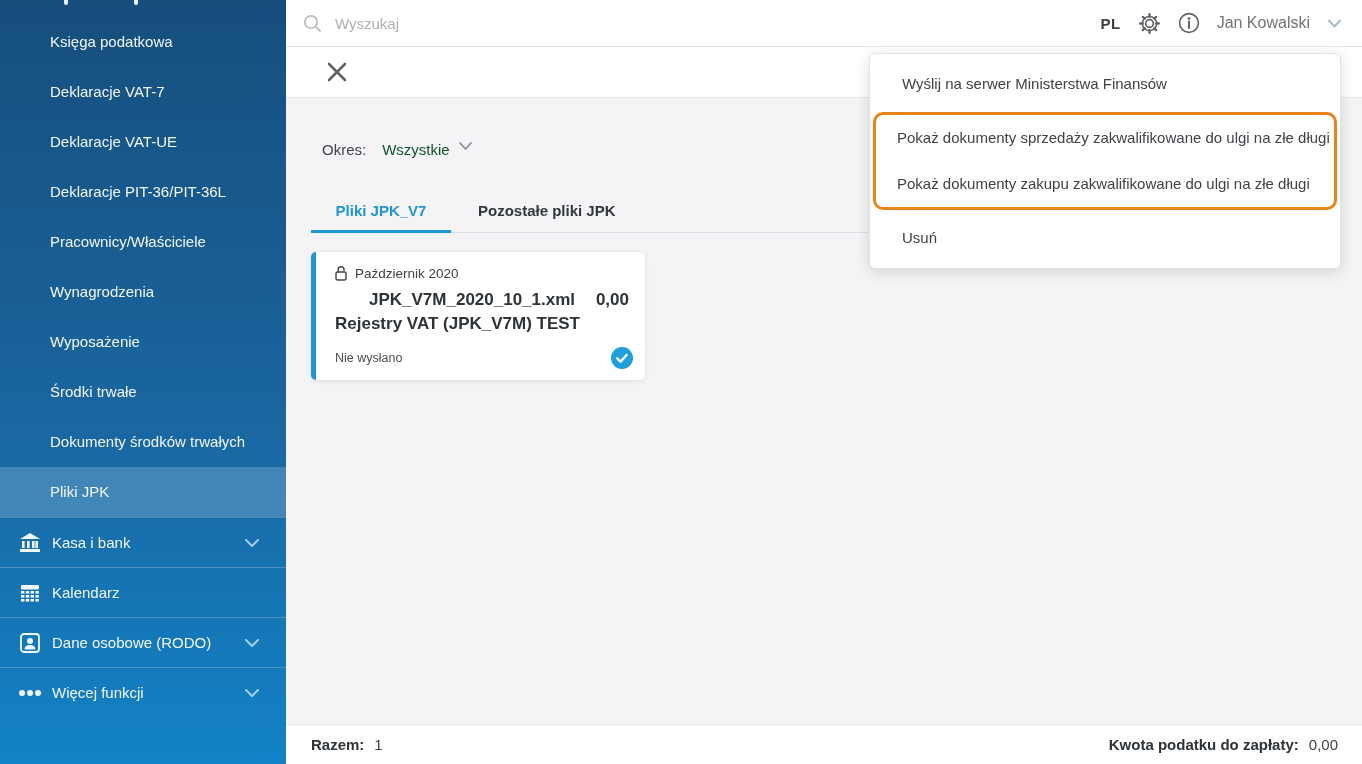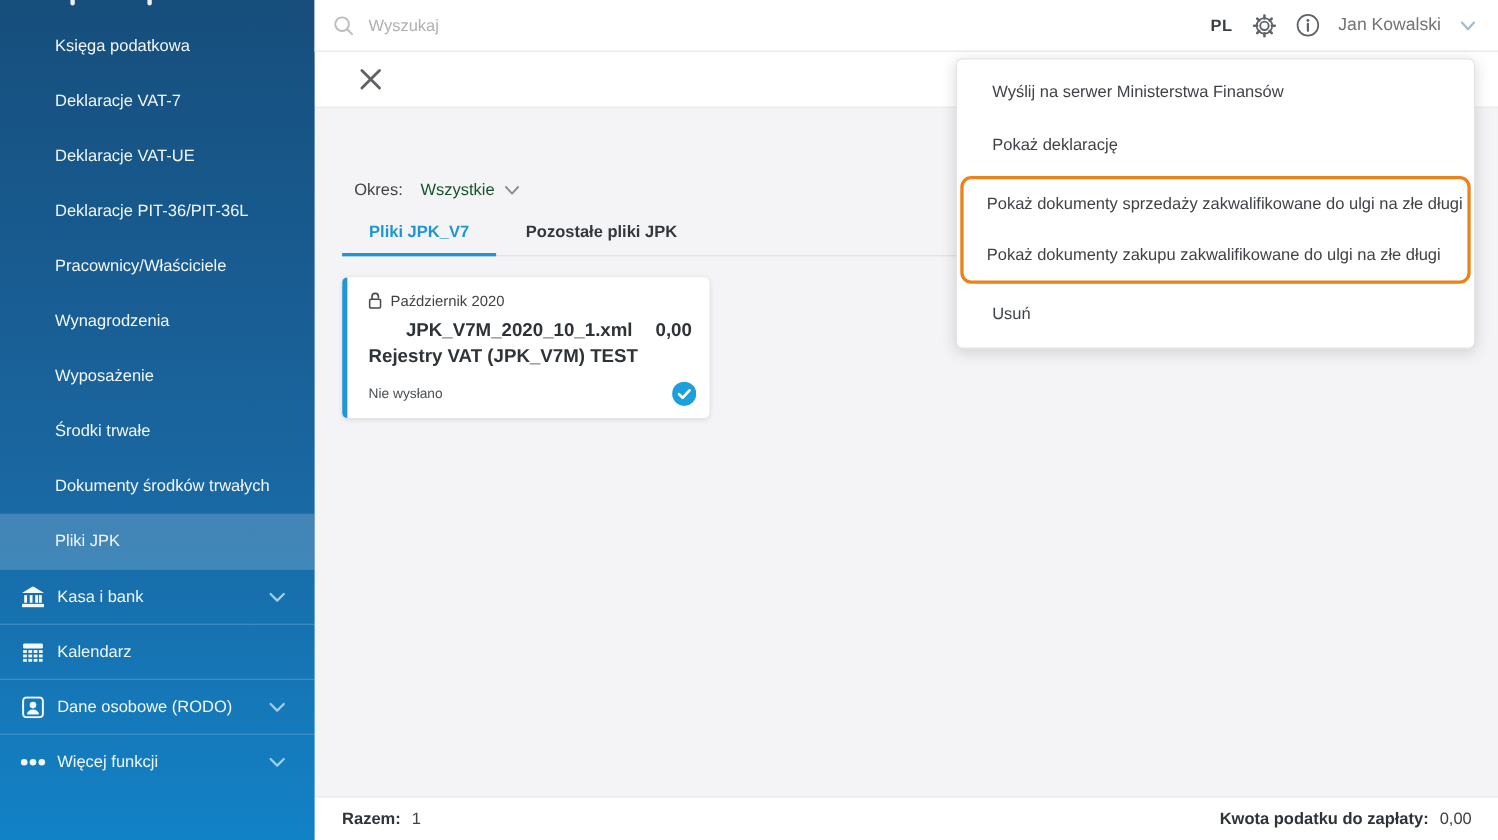--- a/index.html
+++ b/index.html
@@ -36,21 +36,21 @@
   .lang { font-size:15px; font-weight:bold; color:#3c4043; letter-spacing:0.5px; cursor:pointer; }
   .uname { font-size:16px; color:#737373; cursor:pointer; }
 
   
   .toolbar { position:absolute; left:286px; top:47px; width:1076px; height:51px;
     background:#fff; border-bottom:1px solid #e6e6e6; z-index:2; }
   .close-btn { position:absolute; left:40px; top:14px; width:22px; height:22px; cursor:pointer; }
 
   
   .content { position:absolute; left:286px; top:98px; width:1076px; height:626px; background:#f4f4f6; }
-  .filter-row { position:absolute; left:36px; top:66px; display:flex; align-items:center; font-size:15px; color:#3f4247; cursor:pointer; }
+  .filter-row { position:absolute; left:36px; top:43px; display:flex; font-size:15px; color:#3f4247; cursor:pointer; }
   .filter-row .fval { font-weight:normal; margin-left:16px; color:#14532d; }
   .filter-row .fchev { margin-left:8px; width:15px; height:10px; }
   .tabbar-line { position:absolute; left:25px; right:24px; top:134px; height:1px; background:#dcdfe3; }
   .tab1 { position:absolute; left:25px; top:100px; width:140px; height:32px; text-align:center;
     font-size:15px; font-weight:bold; color:#1e96d2; line-height:26px; cursor:pointer; }
   .tab1-underline { position:absolute; left:25px; top:132px; width:140px; height:3px; background:#1e96d2; }
   .tab2 { position:absolute; left:192px; top:100px; height:32px; font-size:15px; font-weight:bold;
     color:#32373c; line-height:26px; cursor:pointer; }
 
   
@@ -285,21 +285,20 @@
       <span>1</span>
     </div>
     <div class="f-right">
       <span class="f-bold">Kwota podatku do zapłaty:</span>
       <span>0,00</span>
     </div>
   </footer>
 
   <div class="menu">
     <div class="menu-item">Wyślij na serwer Ministerstwa Finansów</div>
-    <div class="menu-item">Pokaż deklarację</div>
     <div class="menu-hl">
       <div class="menu-item">Pokaż dokumenty sprzedaży zakwalifikowane do ulgi na złe długi</div>
       <div class="menu-item">Pokaż dokumenty zakupu zakwalifikowane do ulgi na złe długi</div>
     </div>
     <div class="menu-item">Usuń</div>
   </div>
 
 </div>
 
 </body></html>

